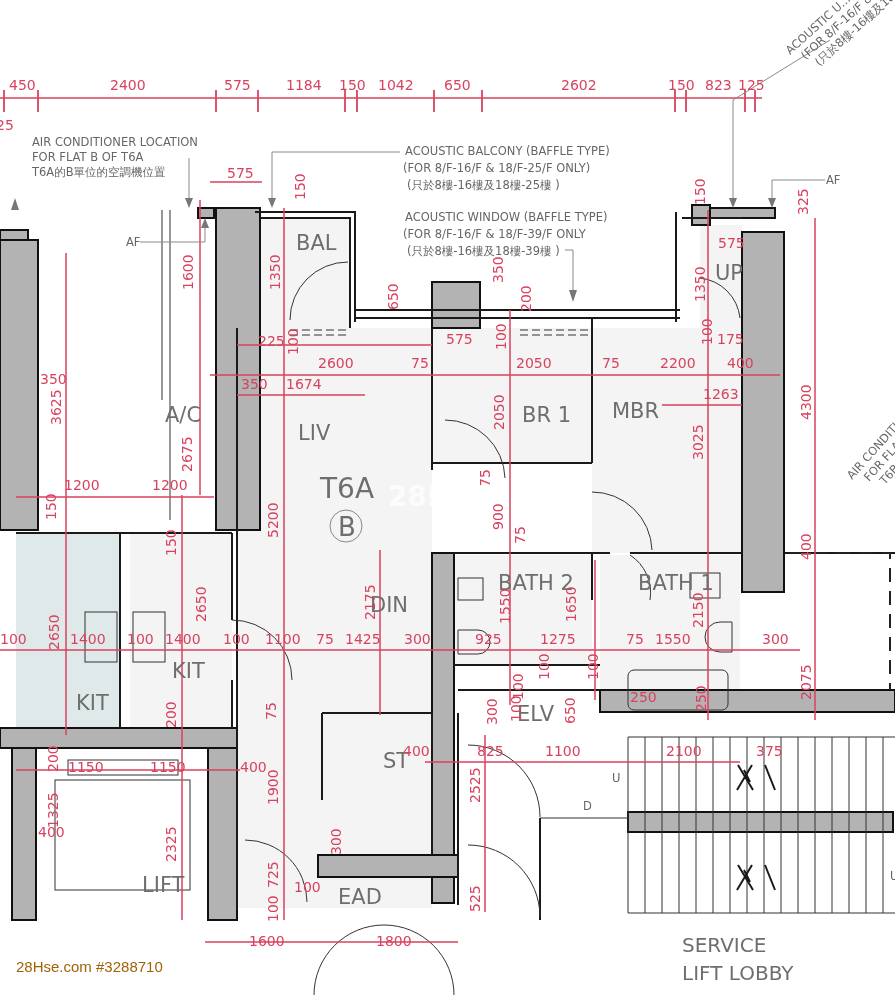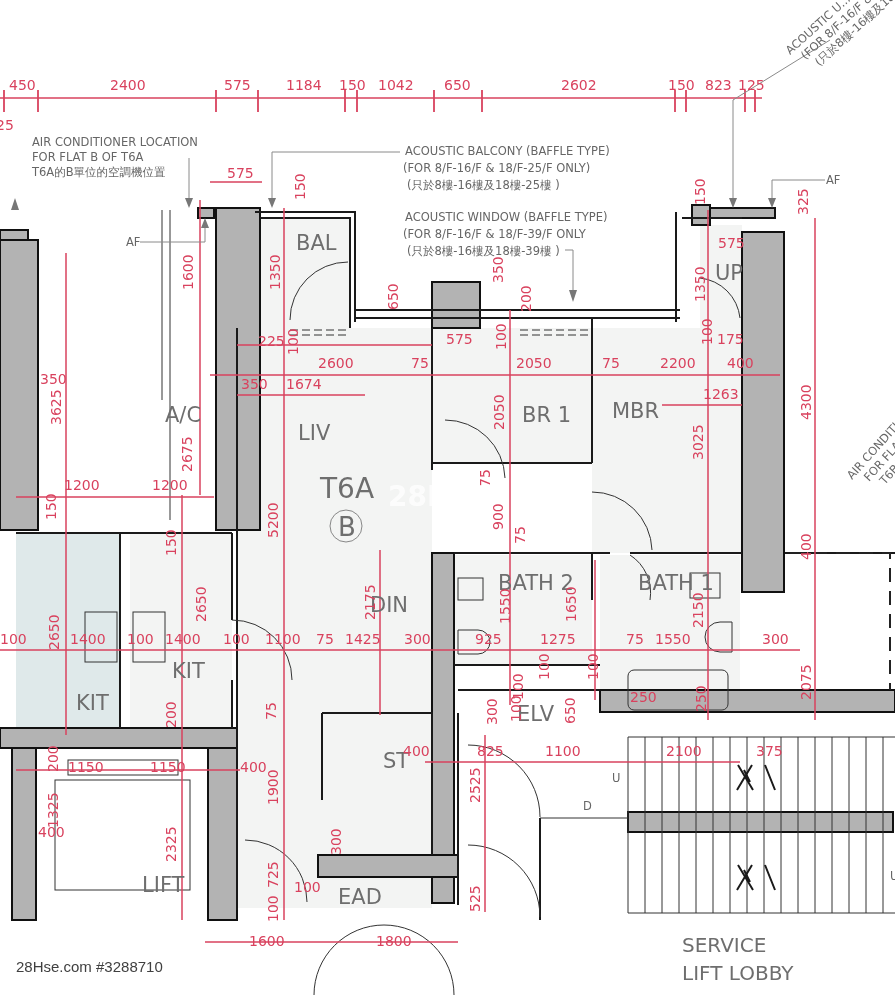--- a/index.html
+++ b/index.html
@@ -12,21 +12,21 @@
   .thin { stroke:#333; stroke-width:1; fill:none; }
   .dash { stroke:#222; stroke-width:2; fill:none; stroke-dasharray:14 9; }
   .dim { stroke:#d9425e; stroke-width:1.5; fill:none; }
   .dimtick { stroke:#d9425e; stroke-width:1.8; }
   .dimtxt { fill:#d9425e; font-family:"DejaVu Sans", sans-serif; font-size:14px; }
   .room-label { fill:#6e6e6e; font-family:"DejaVu Sans", sans-serif; font-size:21px; }
   .note { fill:#666; font-family:"DejaVu Sans", sans-serif; font-size:11.5px; }
   .leader { stroke:#8a8a8a; stroke-width:1; fill:none; }
   .arrow { fill:#777; }
   .stair { stroke:#333; stroke-width:1; }
-  .watermark { position:absolute; left:16px; top:958px; color:#404040; font-family:"Liberation Sans", sans-serif; font-size:15px; }
+  .watermark { position:absolute; left:16px; top:958px; color:#a16207; font-family:"Liberation Sans", sans-serif; font-size:15px; }
   .wm-center { position:absolute; left:388px; top:480px; color:#ffffff; opacity:0.8; font-family:"DejaVu Sans", sans-serif; font-size:28px; font-weight:bold;text-align:right; }
 </style>
 </head>
 <body>
 
 <svg id="plan" viewBox="0 0 895 1000" xmlns="http://www.w3.org/2000/svg">
 
   <g>
     <rect class="room-fill" x="237" y="328" width="195" height="580"></rect>
     <rect class="room-fill" x="432" y="328" width="160" height="135"></rect>

